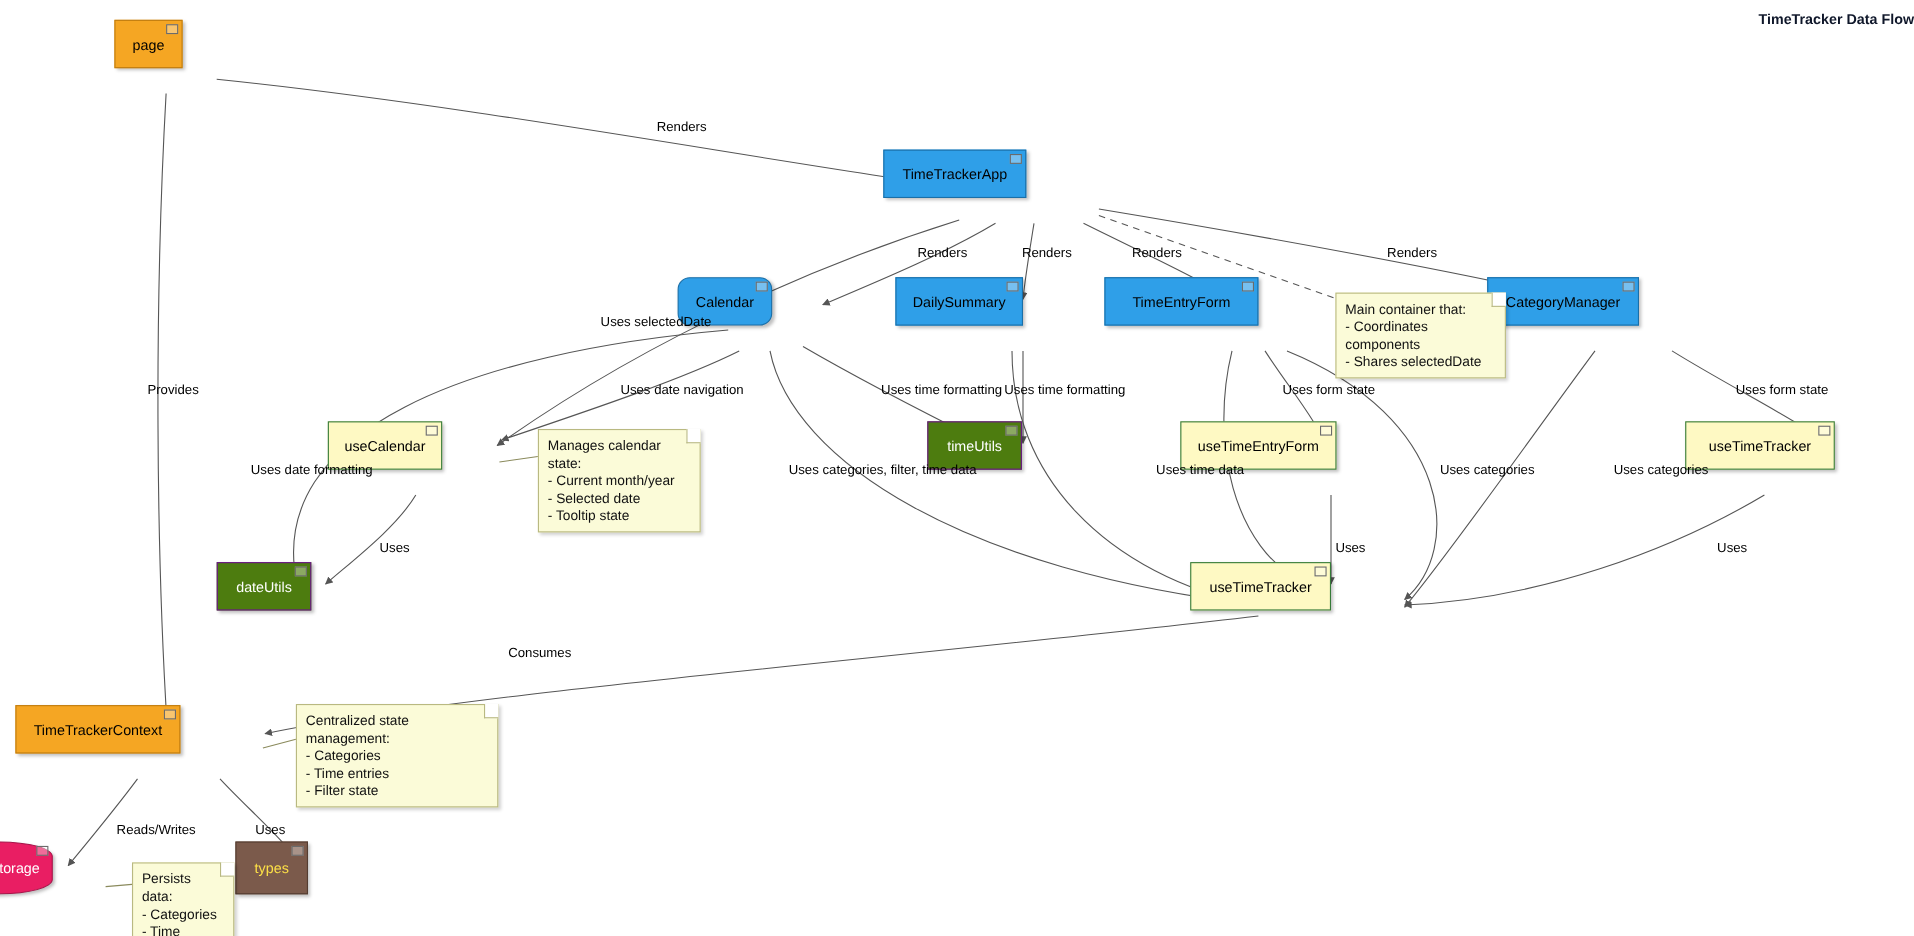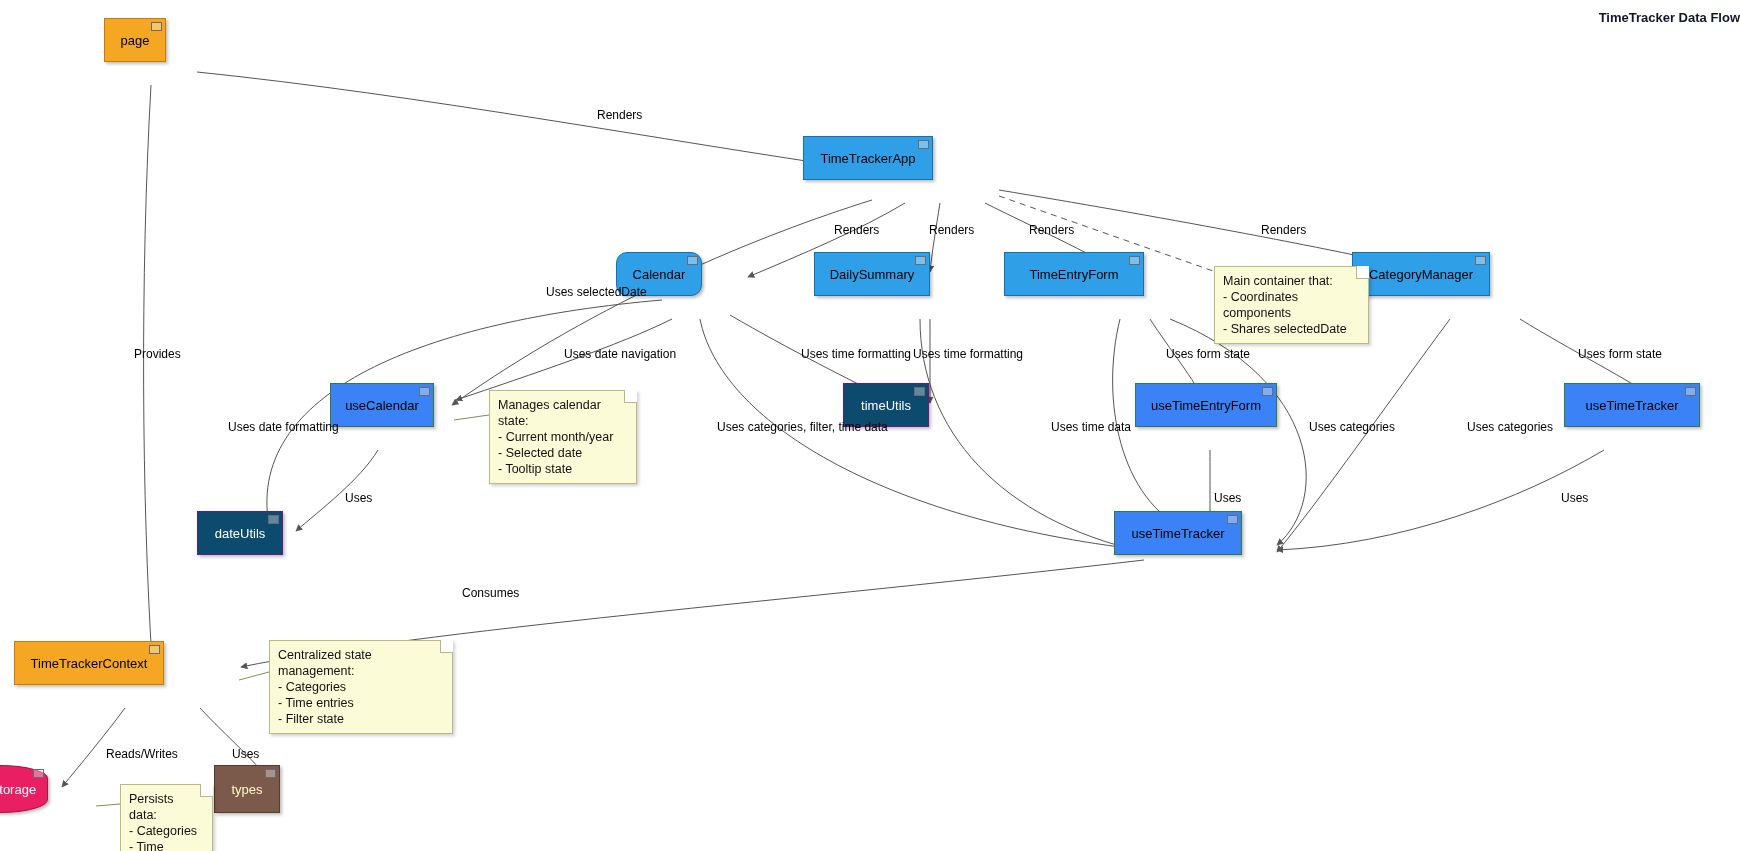--- a/index.html
+++ b/index.html
@@ -46,23 +46,23 @@
     position: absolute;
     right: 3px;
     top: 3px;
     width: 9px;
     height: 7px;
     border: 1px solid #6b6b6b;
     background: rgba(255,255,255,0.35);
   }
   .node-orange { background: #f5a623; border-color: #c07d10; }
   .node-blue   { background: #2f9fe8; border-color: #1a6fa8; }
-  .node-green  { background: #3b82f6; border-color: #357a38; margin-left: 32px; }
-  .node-purple { background: #0c4a6e; border-color: #6c1389; color: #ffffff; }
-  .node-brown  { background: #7b5a4b; border-color: #543c31; color: #fef9c3; }
+  .node-green  { background: #fef9c3; border-color: #357a38; }
+  .node-purple { background: #4d7c0f; border-color: #6c1389; color: #ffffff; }
+  .node-brown  { background: #7b5a4b; border-color: #543c31; color: #fde047; }
   .node-pink   { background: #e91e63; border-color: #a8144a; color: #ffffff;
                  border-radius: 50% / 28%; box-shadow: 2px 2px 3px rgba(0,0,0,0.25); }
   .note {
     position: absolute;
     box-sizing: border-box;
     background: #fbfbd8;
     border: 1px solid #b9b981;
     font-size: 12.5px;
     color: #111111;
     line-height: 16px;
@@ -184,21 +184,21 @@
       <span>CategoryManager</span>
     </div>
     <div class="node node-green" style="left: 298px; top: 383px; width: 104px; height: 44px;">
       <span class="corner"></span>
       <span>useCalendar</span>
     </div>
     <div class="node node-purple" style="left: 843px; top: 383px; width: 86px; height: 44px;">
       <span class="corner"></span>
       <span>timeUtils</span>
     </div>
-    <div class="node node-green" style="left: 1103px; top: 383px; width: 142px; height: 44px;">
+    <div class="node node-green" style="left: 1073px; top: 383px; width: 142px; height: 44px;">
       <span class="corner"></span>
       <span>useTimeEntryForm</span>
     </div>
     <div class="node node-green" style="left: 1532px; top: 383px; width: 136px; height: 44px;">
       <span class="corner"></span>
       <span>useTimeTracker</span>
     </div>
     <div class="node node-purple" style="left: 197px; top: 511px; width: 86px; height: 44px;">
       <span class="corner"></span>
       <span>dateUtils</span>

